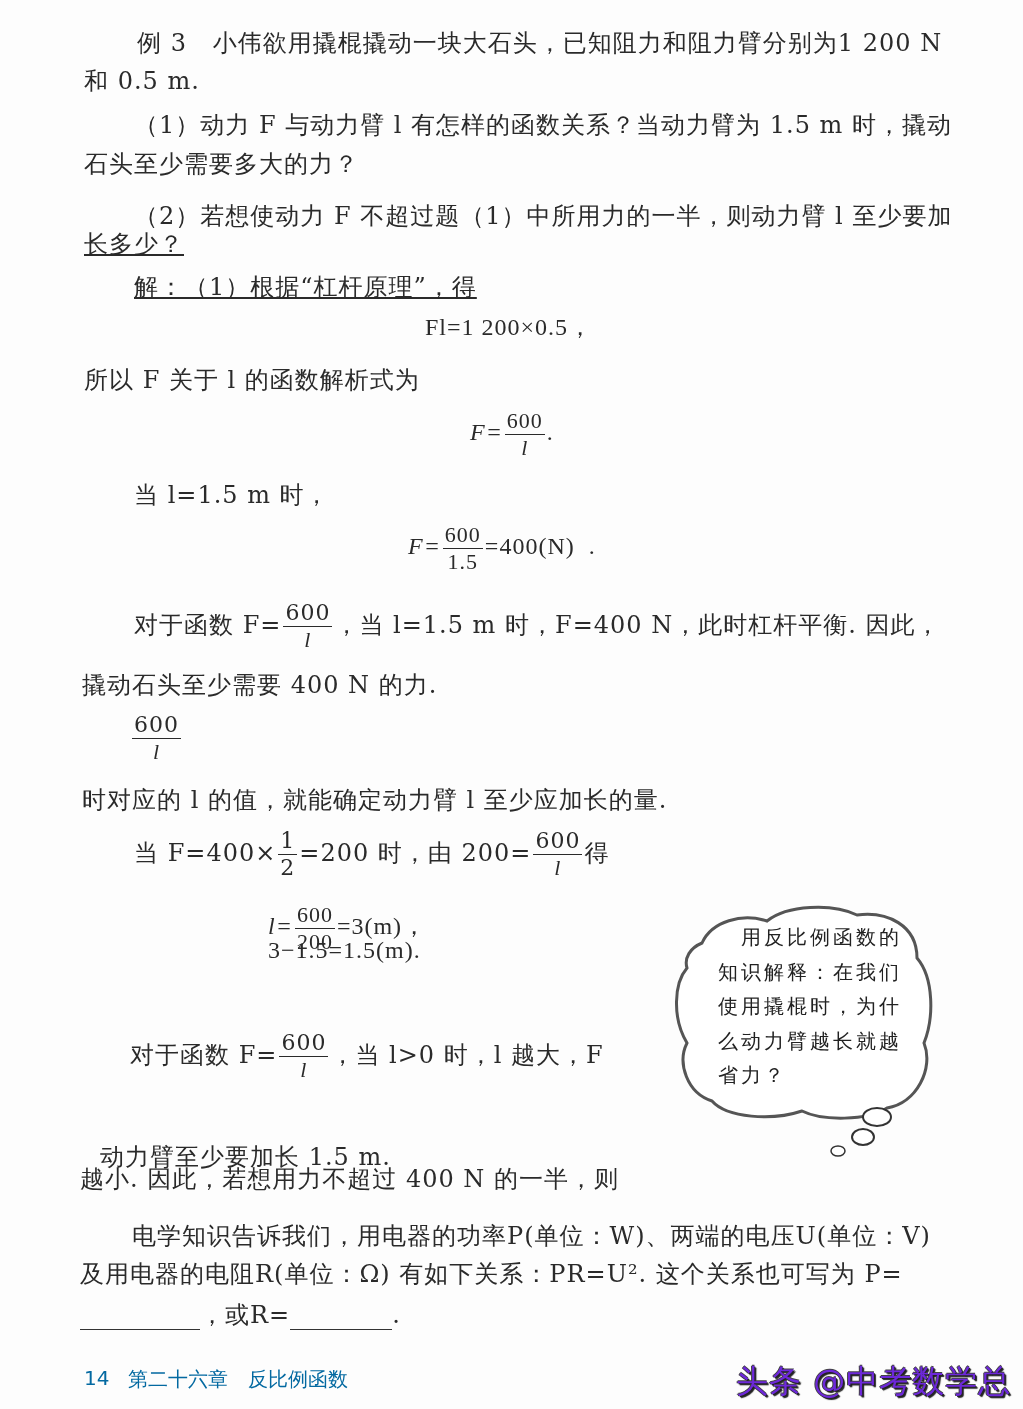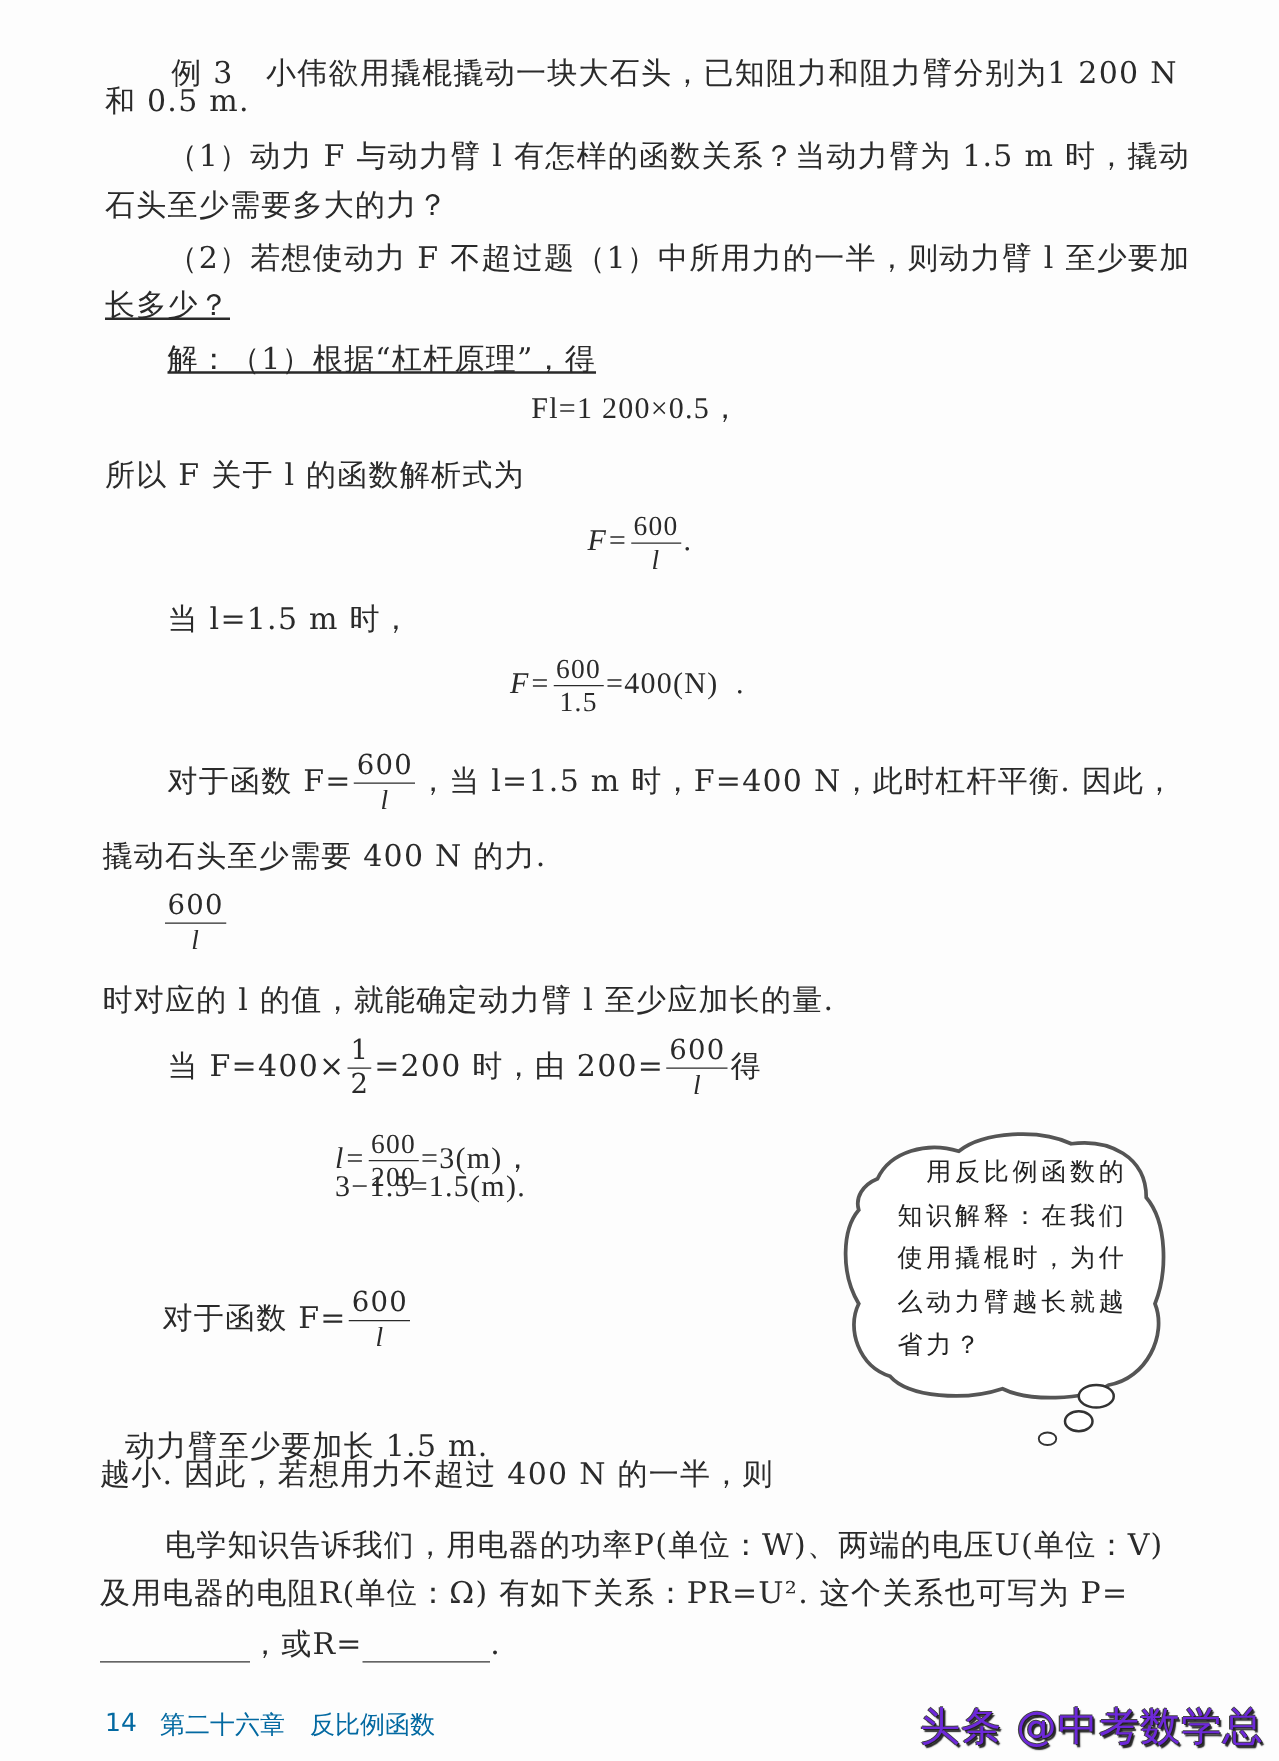--- a/index.html
+++ b/index.html
@@ -17,28 +17,28 @@
   .frac .den { display: block; font-size: 22px; }
   .cloud { position: absolute; left: 672px; top: 903px; width: 262px; height: 218px; }
   .cloud-text { position: absolute; left: 718px; top: 920px; width: 190px; font-family: "DejaVu Sans", sans-serif; font-size: 20px; line-height: 34.5px; letter-spacing: 3px; color: #222; }
   .footer { position: absolute; top: 1366px; font-size: 20px; font-family: "DejaVu Sans", sans-serif; color: #0369a1; }
   .watermark { position: absolute; left: 736px; top: 1360px; font-family: "DejaVu Sans", sans-serif; font-size: 32px; color: #6d28d9; text-shadow: 1px 1px 0 #222, -1px 0 0 #444, 0 -1px 0 #444, 2px 2px 1px #222; letter-spacing: 1px; }
   .blank { display: inline-block; border-bottom: 1.5px solid #333; height: 24px; vertical-align: bottom; }
 </style>
 </head>
 <body>
 
-<div class="line" style="left:137px; top:43px;text-align:center;">
+<div class="line" style="left:137px; top:28px;text-align:center;">
   <span>例 3</span>&nbsp;&nbsp;
   <span>小伟欲用撬棍撬动一块大石头，已知阻力和阻力臂分别为1 200 N</span>
 </div>
 <div class="line" style="left:84px; top:66px;">和 0.5 m.</div>
 <div class="line" style="left:134px; top:110px;">（1）动力 F 与动力臂 l 有怎样的函数关系？当动力臂为 1.5 m 时，撬动</div>
 <div class="line" style="left:84px; top:149px;">石头至少需要多大的力？</div>
-<div class="line" style="left:134px; top:191px;">（2）若想使动力 F 不超过题（1）中所用力的一半，则动力臂 l 至少要加</div>
+<div class="line" style="left:134px; top:201px;">（2）若想使动力 F 不超过题（1）中所用力的一半，则动力臂 l 至少要加</div>
 <div class="line" style="left:84px; top:229px;text-decoration:underline;">长多少？</div>
 
 <div class="line" style="left:134px; top:272px;text-decoration:underline;">解：（1）根据“杠杆原理”，得</div>
 <div class="line math" style="left:425px; top:312px;">Fl=1 200×0.5，</div>
 <div class="line" style="left:84px; top:365px;">所以 F 关于 l 的函数解析式为</div>
 
 <div class="line math" style="left:470px; top:408px;">
   <span class="it">F=</span><span class="frac"><span class="num">600</span><span class="den it">l</span></span><span>.</span>
 </div>
 
@@ -62,21 +62,21 @@
   <span>当 F=400×</span><span class="frac"><span class="num">1</span><span class="den">2</span></span><span>=200 时，由 200=</span><span class="frac"><span class="num">600</span><span class="den it">l</span></span><span>得</span>
 </div>
 
 <div class="line math" style="left:268px; top:902px;">
   <span class="it">l=</span><span class="frac"><span class="num">600</span><span class="den">200</span></span><span>=3(m)，</span>
 </div>
 
 <div class="line math" style="left:268px; top:935px;">3−1.5=1.5(m).</div>
 
 <div class="line" style="left:130px; top:1030px;">
-  <span>对于函数 F=</span><span class="frac"><span class="num">600</span><span class="den it">l</span></span>
+  <span>对于函数 F=</span><span class="frac"><span class="num">600</span><span class="den it">l</span></span><span>，当 l&gt;0 时，l 越大，F</span>
 </div>
 <div class="line" style="left:80px; top:1164px;">越小. 因此，若想用力不超过 400 N 的一半，则</div>
 <div class="line" style="left:80px; top:1142px;margin-left:20px;">动力臂至少要加长 1.5 m.</div>
 
 <svg class="cloud" viewBox="0 0 262 218" width="262" height="218">
   <path d="M30 40 C 40 18, 70 10, 95 18 C 115 2, 160 0, 185 12 C 215 8, 245 22, 245 55 C 262 75, 262 115, 252 140 C 262 165, 245 200, 215 205 C 195 218, 150 218, 130 208 C 100 218, 55 215, 40 198 C 15 190, 5 160, 15 140 C 0 115, 2 80, 15 65 C 12 55, 18 45, 30 40 Z" fill="#ffffff" stroke="#555" stroke-width="3"></path>
 </svg>
 <svg style="position:absolute; left:825px; top:1105px;" width="70" height="55">
   <ellipse cx="52" cy="12" rx="14" ry="9" fill="#fff" stroke="#333" stroke-width="2"></ellipse>
   <ellipse cx="38" cy="32" rx="11" ry="8" fill="#fff" stroke="#333" stroke-width="2"></ellipse>

